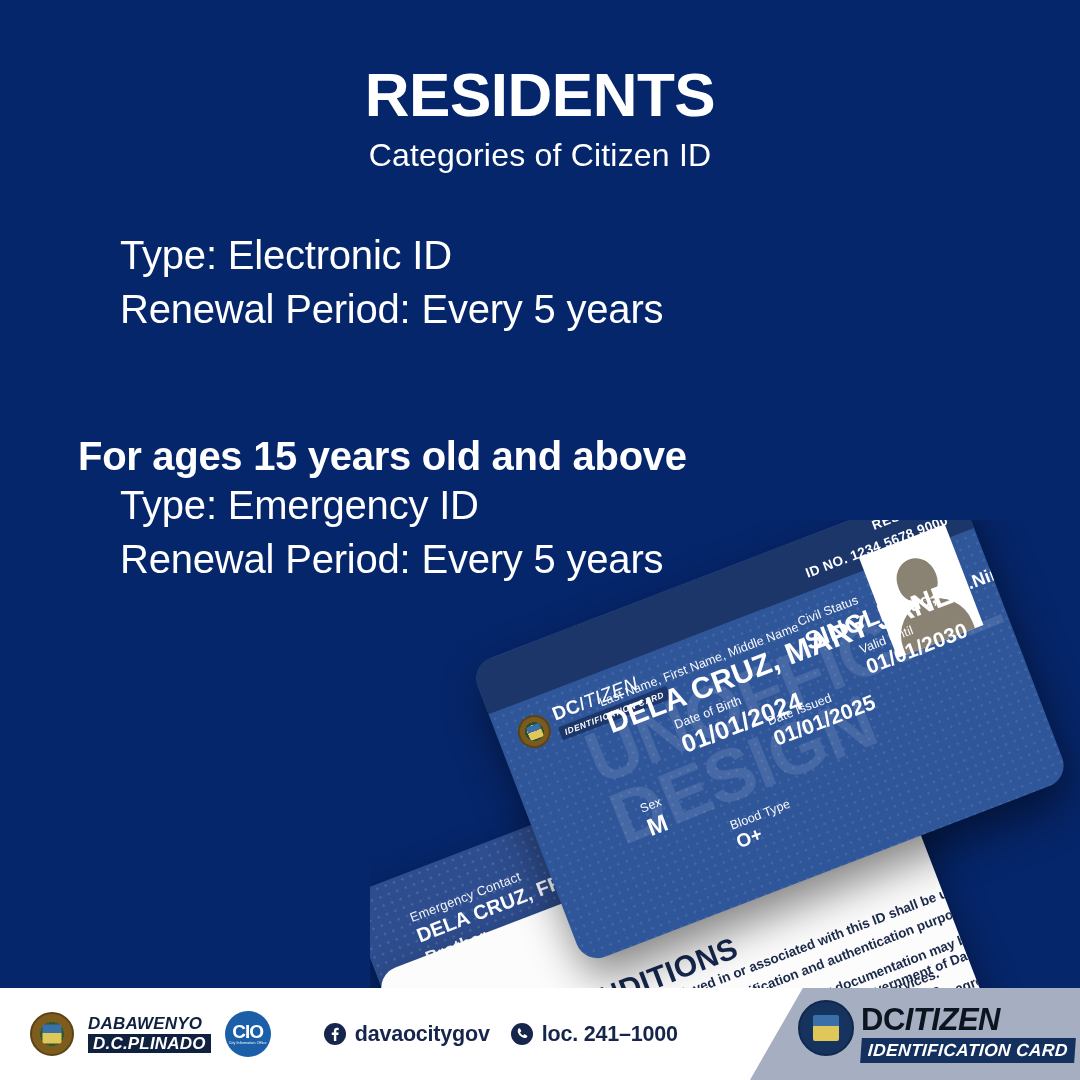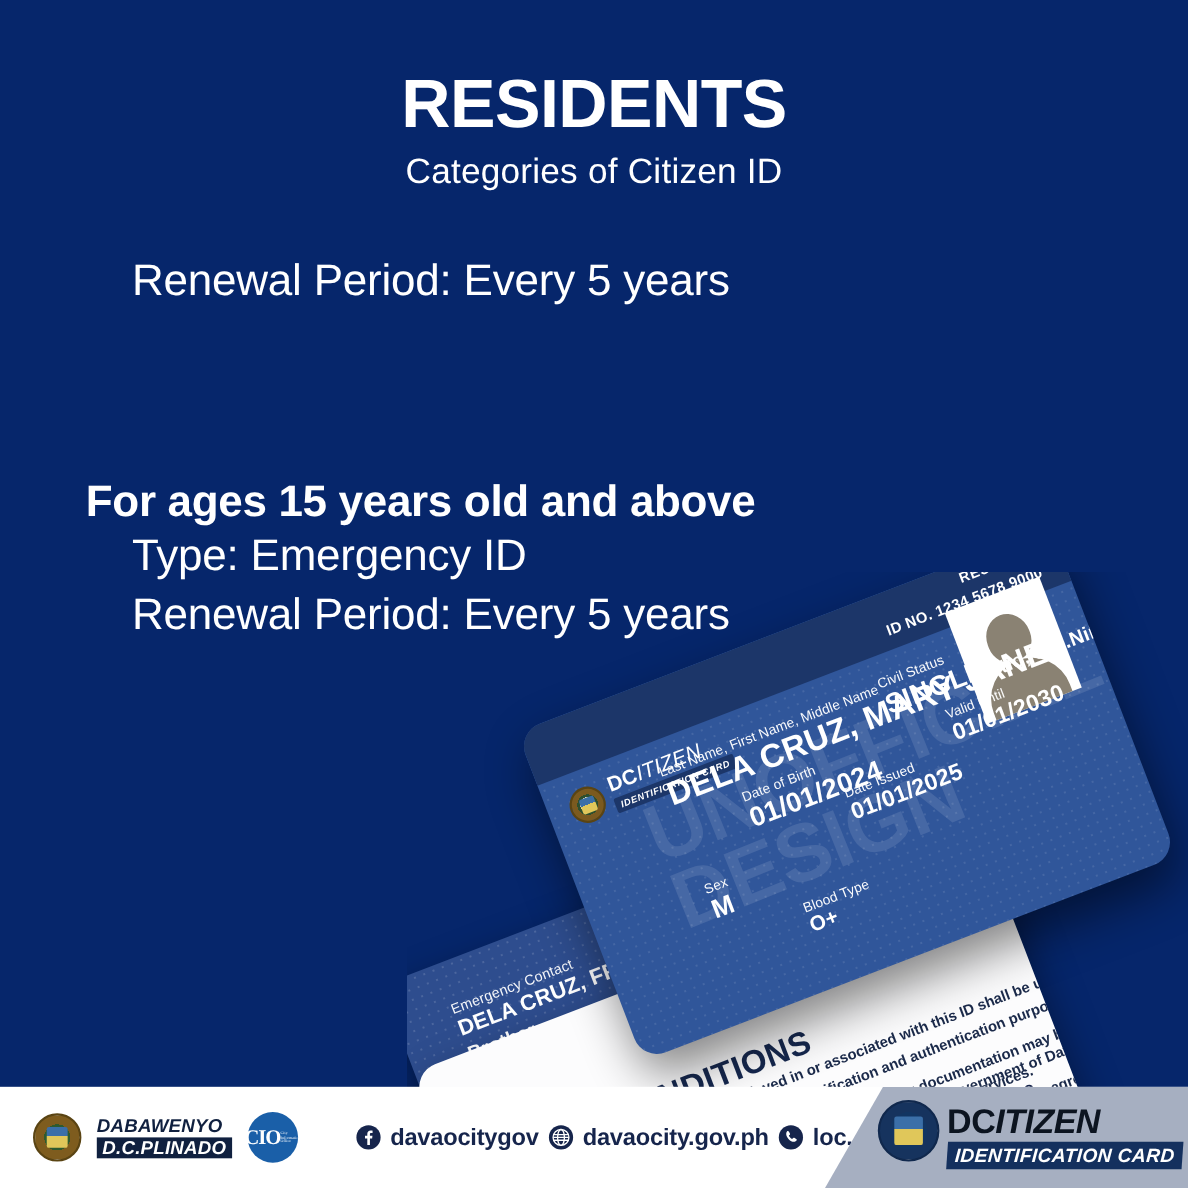--- a/index.html
+++ b/index.html
@@ -228,29 +228,28 @@
     letter-spacing:.2px; display:block;
   }
   #dab-foot .l2 {
     display:inline-block; background:#10203F; color:#fff;
     font-size:17px; font-weight:bold; font-style:italic;
     padding:1px 5px; margin-top:2px; letter-spacing:.2px;
   }
   #cio {
     width:46px; height:46px; border-radius:50%;
     background:#1A5FA8; color:#fff; flex:none;
-    display:flex; flex-direction:row; align-items:center; justify-content:center;
+    display:flex; flex-direction:column; align-items:center; justify-content:center;
     line-height:1;
-    font-family:Liberation Serif, serif;
   }
   #cio .cio-t { font-size:19px; font-weight:bold; letter-spacing:-1px; }
   #cio .cio-s { font-size:3.6px; margin-top:1px; letter-spacing:.1px; }
 
   #footer-mid {
-    display:flex; align-items:center; gap:8px;
+    display:flex; align-items:center; gap:20px;
     margin-left:52px;
   }
   .contact { display:flex; align-items:center; gap:8px; }
   .contact .txt {
     font-size:21.5px; font-weight:bold; color:#16254C; letter-spacing:-.2px;
   }
   .ico { width:24px; height:24px; flex:none; display:block; }
 
   #footer-right {
     position:absolute; right:0; top:0; height:92px; width:330px;
@@ -287,20 +286,21 @@
 </style>
 </head>
 <body>
 
 <div id="header">
   <div id="title">RESIDENTS</div>
   <div id="subtitle">Categories of Citizen ID</div>
 </div>
 
 <div class="block" id="block-young">
+  <div class="block-line">Type: Electronic ID</div>
   <div class="block-line">Renewal Period: Every 5 years</div>
 </div>
 
 <div class="block" id="block-adult">
   <div class="block-heading">For ages 15 years old and above</div>
   <div class="block-line">Type: Emergency ID</div>
   <div class="block-line">Renewal Period: Every 5 years</div>
 </div>
 
 <div id="card-stage">
@@ -412,33 +412,20 @@
   <div id="footer-mid">
 
     <div class="contact">
       <svg class="ico" viewBox="0 0 24 24">
         <circle cx="12" cy="12" r="11" fill="#16254C"></circle>
         <path d="M13.3 19v-6h2l.3-2.4h-2.3V9.1c0-.7.2-1.1 1.2-1.1h1.2V5.9c-.2 0-.9-.1-1.8-.1-1.8 0-3 1.1-3 3.1v1.7H8.8V13h2.1v6z" fill="#fff"></path>
       </svg>
       <span class="txt">davaocitygov</span>
     </div>
 
-    <div class="contact">
-      <svg class="ico" viewBox="0 0 24 24">
-        <circle cx="12" cy="12" r="11" fill="#16254C"></circle>
-        <g fill="none" stroke="#fff" stroke-width="1.2">
-          <circle cx="12" cy="12" r="7.2"></circle>
-          <ellipse cx="12" cy="12" rx="3.1" ry="7.2"></ellipse>
-          <line x1="4.9" y1="9.4" x2="19.1" y2="9.4"></line>
-          <line x1="4.9" y1="14.6" x2="19.1" y2="14.6"></line>
-          <line x1="4.8" y1="12" x2="19.2" y2="12"></line>
-        </g>
-      </svg>
-      <span class="txt">davaocity.gov.ph</span>
-    </div>
 
     <div class="contact">
       <svg class="ico" viewBox="0 0 24 24">
         <circle cx="12" cy="12" r="11" fill="#16254C"></circle>
         <path d="M8.6 6.4c.5-.4 1.2-.3 1.5.3l1 1.7c.3.5.2 1.1-.3 1.4l-.7.5c.4 1.3 1.8 2.7 3.1 3.1l.5-.7c.3-.5.9-.6 1.4-.3l1.7 1c.6.3.7 1 .3 1.5-1.9 2.3-5 .8-6.9-1.1-1.9-1.9-3.5-5-1.6-7.4z" fill="#fff"></path>
       </svg>
       <span class="txt">loc. 241–1000</span>
     </div>
   </div>
 

